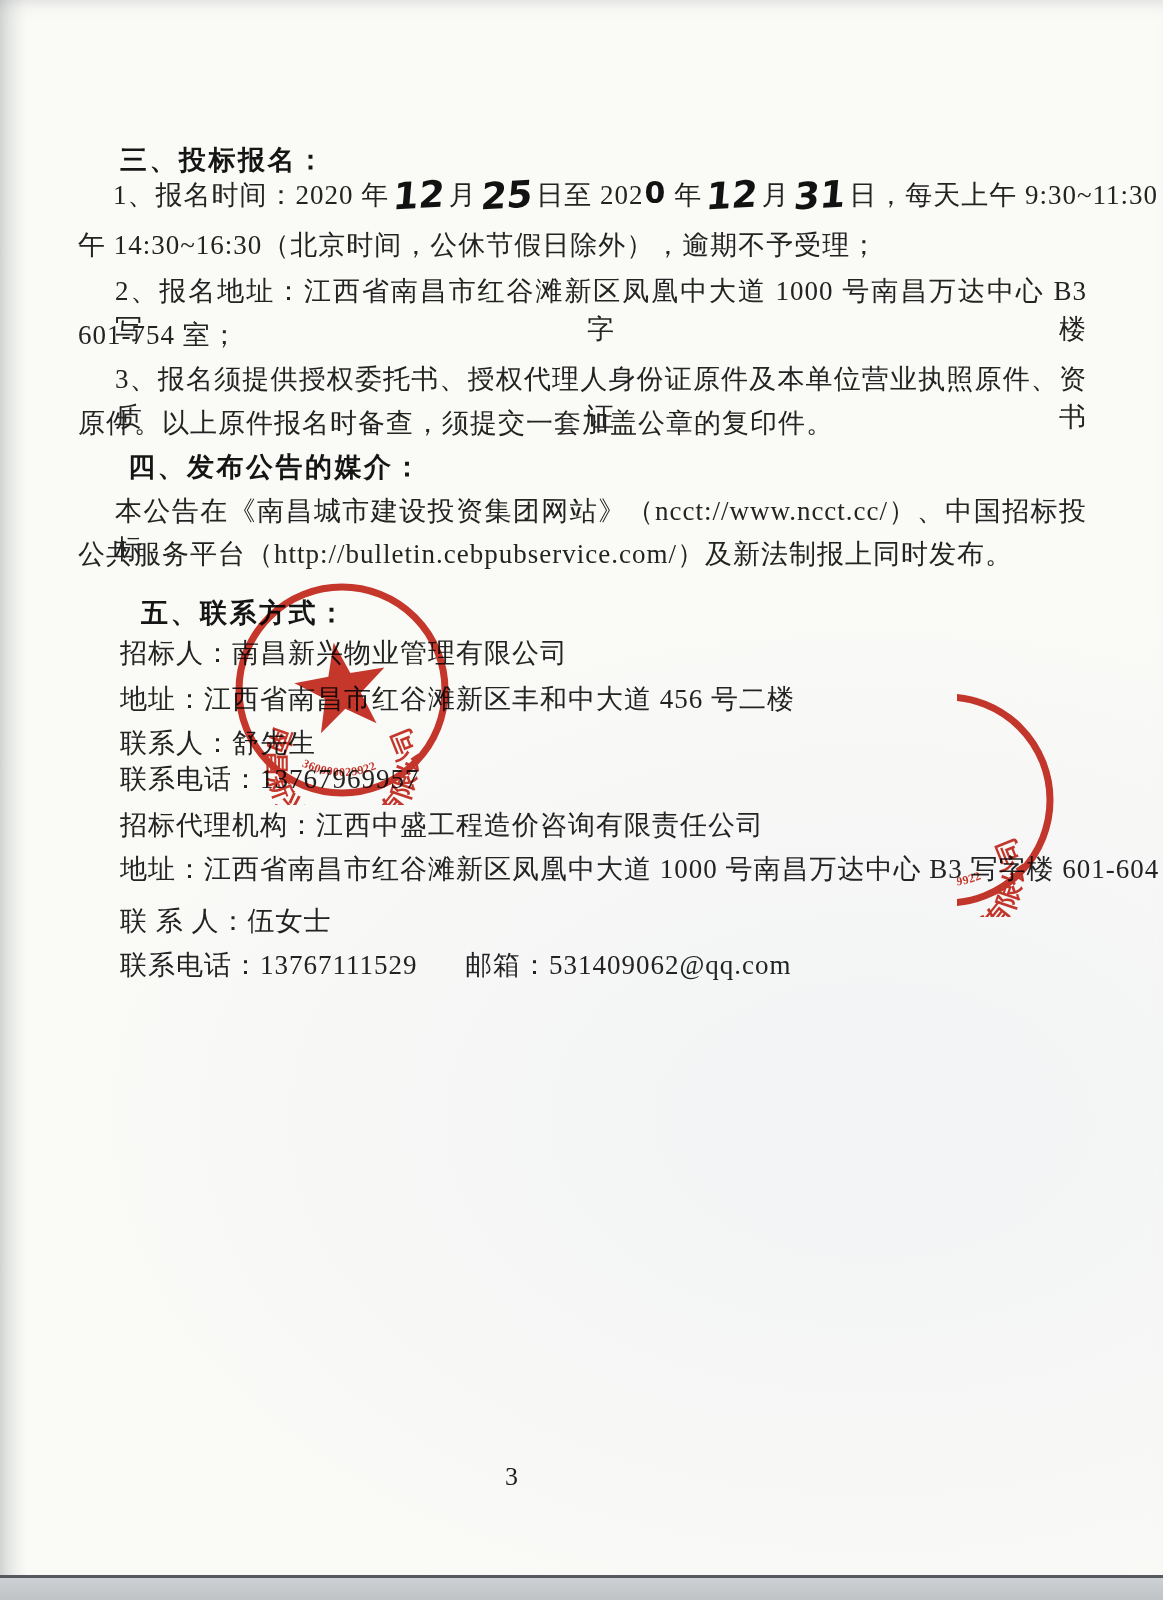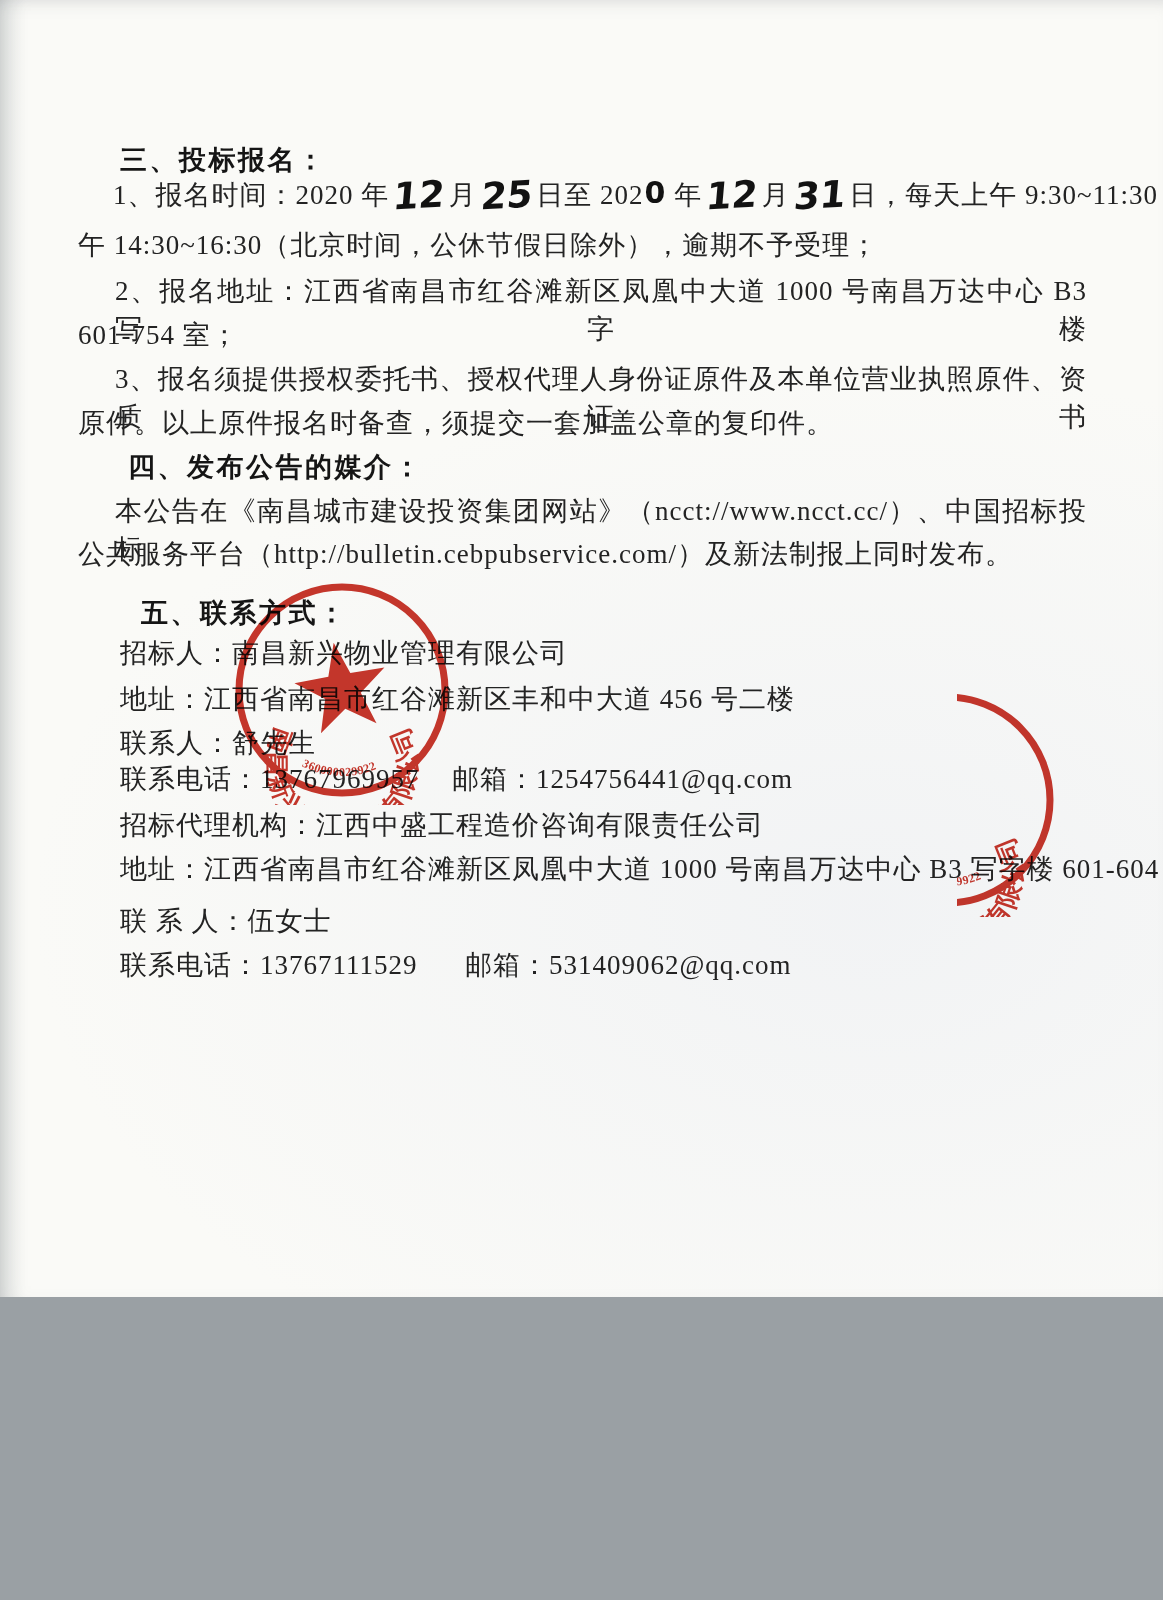--- a/index.html
+++ b/index.html
@@ -5,21 +5,21 @@
   :root{
     --paper:#fafaf7;
     --ink:#232323;
     --stamp-red:#c5271c;
     --edge-line:#565a5e;
     --edge-strip:#cdd1d3;
   }
   html,body{margin:0;padding:0;background:#9aa0a4;}
   .page{
     position:relative;
-    width:1163px;height:1297px;
+    width:1163px;height:1600px;
     margin:0 auto;
     overflow:hidden;
     background:
       radial-gradient(1400px 900px at 75% 70%, rgba(226,230,240,.35), rgba(0,0,0,0) 60%),
       linear-gradient(90deg, #eceeec 0px, var(--paper) 26px),
       var(--paper);
     box-shadow: inset 20px 0 26px -20px rgba(90,95,100,.35),
                 inset 0 14px 18px -14px rgba(120,125,130,.25);
     font-family:"Liberation Serif","DejaVu Serif",serif;
   }
@@ -100,21 +100,20 @@
       <div class="line body just" style="left: 115px; top: 360px; width: 972px;">3、报名须提供授权委托书、授权代理人身份证原件及本单位营业执照原件、资质证书</div>
       <div class="line body" style="left: 78px; top: 404px; text-align: center;">原件。以上原件报名时备查，须提交一套加盖公章的复印件。</div>
       <div class="line heading" style="left: 128px; top: 448px;">四、发布公告的媒介：</div>
       <div class="line body just" style="left: 115px; top: 492px; width: 972px;">本公告在《南昌城市建设投资集团网站》（ncct://www.ncct.cc/）、中国招标投标</div>
       <div class="line body" style="left: 78px; top: 535px;">公共服务平台（http://bulletin.cebpubservice.com/）及新法制报上同时发布。</div>
       <div class="line heading" style="left: 120px; top: 594px; margin-left: 21px;">五、联系方式：</div>
       <div class="line body" style="left: 120px; top: 634px;">招标人：南昌新兴物业管理有限公司</div>
       <div class="line body" style="left: 120px; top: 680px;">地址：江西省南昌市红谷滩新区丰和中大道 456 号二楼</div>
       <div class="line body" style="left: 120px; top: 724px;">联系人：舒先生</div>
       <div class="line body" style="left: 120px; top: 760px;">联系电话：13767969957</div>
-      <div class="line body" style="left: 452px; top: 760px;">邮箱：1254756441@qq.com</div>
       <div class="line body" style="left: 120px; top: 806px;">招标代理机构：江西中盛工程造价咨询有限责任公司</div>
       <div class="line body" style="left: 120px; top: 850px;">地址：江西省南昌市红谷滩新区凤凰中大道 1000 号南昌万达中心 B3 写字楼 601-604 室</div>
       <div class="line body" style="left: 120px; top: 902px;">联 系 人：伍女士</div>
       <div class="line body" style="left: 120px; top: 946px;">联系电话：13767111529</div>
       <div class="line body" style="left: 465px; top: 946px;">邮箱：531409062@qq.com</div>
     </div>
 
   <svg class="stamp stamp-main" width="230" height="230" viewBox="-115 -115 230 230">
     <defs>
       <path id="arc-top-a" d="M -64.1 37 A 74 74 0 1 0 64.1 37" fill="none"></path>

